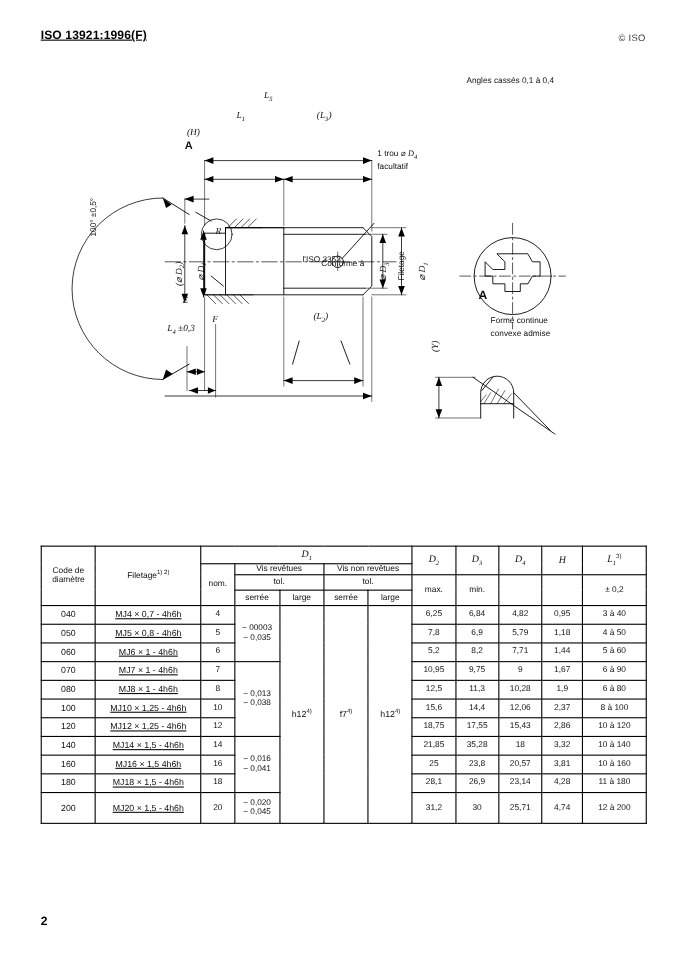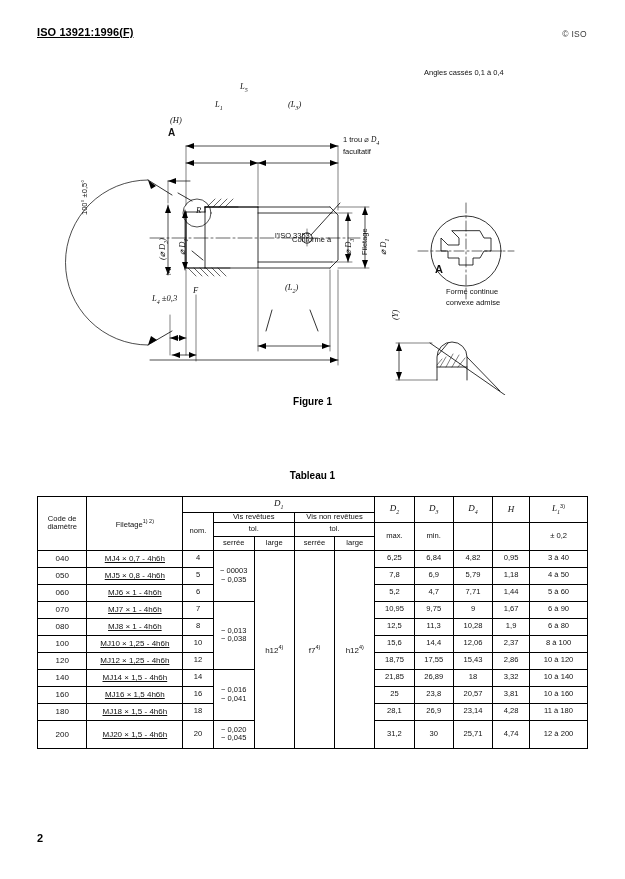--- a/index.html
+++ b/index.html
@@ -277,22 +277,20 @@
     <div class="ov ovi" style="left:343px; top:200px; transform:rotate(-90deg); transform-origin:left top; font-size:8.5px;">⌀ D<span style="font-size:6px;vertical-align:sub">3</span></div>
     <div class="ov" style="left:360px; top:200px; transform:rotate(-90deg); transform-origin:left top; font-size:7.5px;">Filetage</div>
     <div class="ov ovi" style="left:378px; top:200px; transform:rotate(-90deg); transform-origin:left top; font-size:8.5px;">⌀ D<span style="font-size:6px;vertical-align:sub">1</span></div>
 
     <div class="ov" style="left:435px; top:208px; font-weight:bold; font-size:11px;">A</div>
     <div class="ov" style="left:446px; top:232px;">Forme continue</div>
     <div class="ov" style="left:446px; top:243px;">convexe admise</div>
     <div class="ov ovi" style="left:390px; top:265px; transform:rotate(-90deg); transform-origin:left top; font-size:8.5px;">(Y)</div>
   </div>
 
-  <div class="fig-caption">Figure 1</div>
-  <div class="tab-caption">Tableau 1</div>
 
   <div class="tbl-wrap">
     <table class="spec">
       <colgroup>
         <col style="width:52px">
           <col style="width:105px">
           <col style="width:32px">
         <col style="width:43px">
           <col style="width:43px">
           <col style="width:43px">
@@ -374,21 +372,21 @@
           <td>5,79</td>
           <td>1,18</td>
           <td>4 à 50</td>
         </tr>
 
         <tr class="row-h">
           <td class="code-cell">060</td>
           <td class="filet-cell">MJ6 × 1 - 4h6h</td>
           <td>6</td>
           <td>5,2</td>
-          <td>4,7</td>
+          <td>8,2</td>
           <td>7,71</td>
           <td>1,44</td>
           <td>5 à 60</td>
         </tr>
 
         <tr class="row-h groupline">
           <td class="code-cell">070</td>
           <td class="filet-cell">MJ7 × 1 - 4h6h</td>
           <td>7</td>
           <td rowspan="4" class="tolgrp">
@@ -437,21 +435,21 @@
 
         <tr class="row-h groupline">
           <td class="code-cell">140</td>
           <td class="filet-cell">MJ14 × 1,5 - 4h6h</td>
           <td>14</td>
           <td rowspan="3" class="tolgrp">
             <span>− 0,016</span><br>
             <span>− 0,041</span>
           </td>
           <td>21,85</td>
-          <td>26,89</td>
+          <td>35,28</td>
           <td>18</td>
           <td>3,32</td>
           <td>10 à 140</td>
         </tr>
 
         <tr class="row-h">
           <td class="code-cell">160</td>
           <td class="filet-cell">MJ16 × 1,5  4h6h</td>
           <td>16</td>
           <td>25</td>

